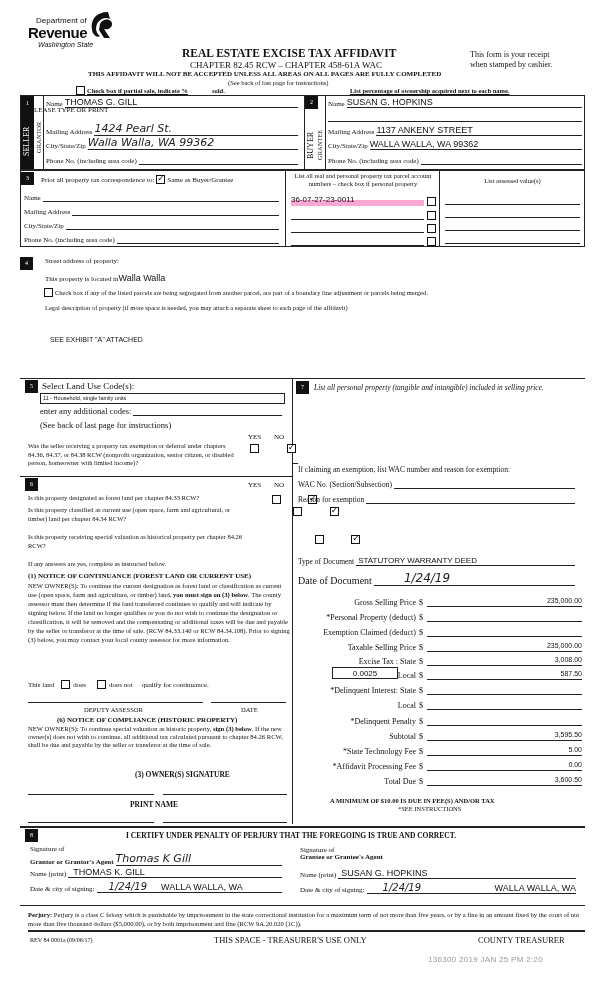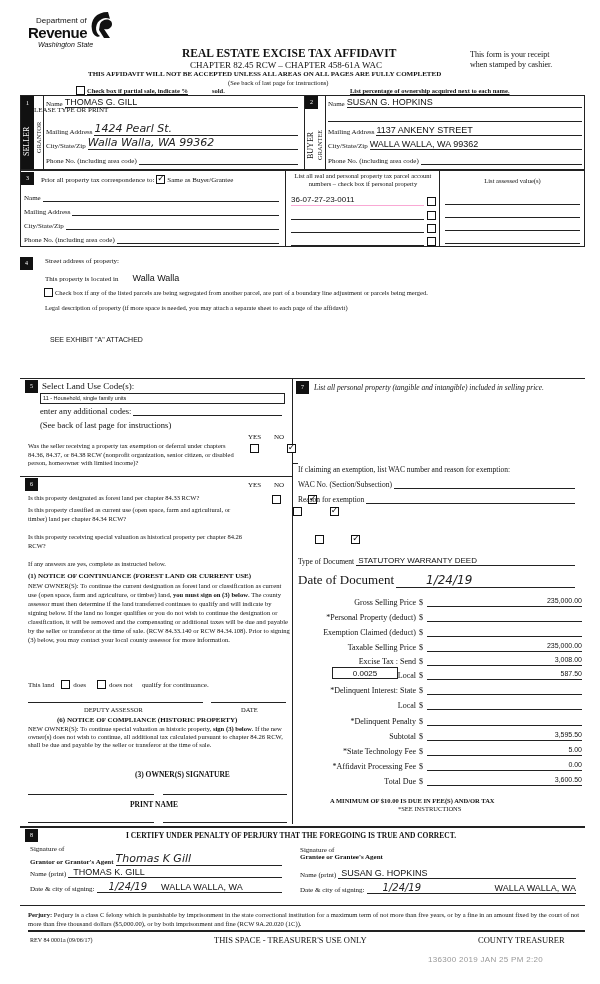--- a/index.html
+++ b/index.html
@@ -137,21 +137,21 @@
       <span class="lbl">Phone No. (including area code)</span>
       <span class="fill"></span>
     </div>
 
   <div style="position:absolute;left:264px;top:0;width:1px;height:75px;background:#222;"></div>
   <div class="abs" style="left:268px;top:1px;width:148px;text-align:center;font-size:6.5px;line-height:8px;">List all real and personal property tax parcel account numbers – check box if personal property</div>
   <div style="position:absolute;left:418px;top:0;width:1px;height:75px;background:#222;"></div>
   <div class="abs" style="left:420px;top:6px;width:143px;text-align:center;font-size:6.5px;">List assessed value(s)</div>
 
   <div class="abs" style="left:270px;top:24px;width:145px;display:flex;align-items:flex-end;">
-    <span class="typed" style="flex:1;border-bottom:1px solid #f9a8d4;height:11px;font-size:8px;">36-07-27-23-0011</span>
+    <span class="typed" style="flex:1;border-bottom:6px solid #f9a8d4;height:11px;font-size:8px;">36-07-27-23-0011</span>
     <span class="cb" style="margin-left:3px"></span>
   </div>
   <div class="abs" style="left:270px;top:38px;width:145px;display:flex;align-items:flex-end;">
     <span style="flex:1;border-bottom:1px solid #222;height:11px;"></span>
     <span class="cb" style="margin-left:3px"></span>
   </div>
   <div class="abs" style="left:270px;top:51px;width:145px;display:flex;align-items:flex-end;">
     <span style="flex:1;border-bottom:1px solid #222;height:11px;"></span>
     <span class="cb" style="margin-left:3px"></span>
   </div>
@@ -164,21 +164,21 @@
   <div class="abs ul" style="left:424px;top:46px;width:135px;"></div>
   <div class="abs ul" style="left:424px;top:59px;width:135px;"></div>
   <div class="abs ul" style="left:424px;top:72px;width:135px;"></div>
 </div>
 
 
 <div class="secnum" style="left:20px;top:257px;">4</div>
 <div class="row" style="left:45px;top:257px;width:530px;">
   <span class="lbl">Street address of property:</span>
 </div>
-<div class="abs" style="left:45px;top:273px;display:flex;align-items:baseline;gap:14px;">
+<div class="abs" style="left:45px;top:273px;display:flex;align-items:baseline;">
   <span style="font-size:7px">This property is located in</span>
   <span class="typed">Walla Walla</span>
 </div>
 <div class="abs" style="left:44px;top:288px;display:flex;align-items:center;gap:2px;font-size:6.5px;">
   <span class="cb"></span>
   <span>Check box if any of the listed parcels are being segregated from another parcel, are part of a boundary line adjustment or parcels being merged.</span>
 </div>
 <div class="abs" style="left:45px;top:304px;font-size:6.5px;">Legal description of property (if more space is needed, you may attach a separate sheet to each page of the affidavit)</div>
 <div class="abs typed" style="left:50px;top:336px;font-size:7px;">SEE EXHIBIT "A" ATTACHED</div>
 
@@ -264,21 +264,21 @@
 <div class="row" style="left:298px;top:494px;width:277px;">
   <span class="lbl" style="font-size:7.5px">Reason for exemption</span>
   <span class="fill"></span>
 </div>
 
 <div class="row" style="left:298px;top:556px;width:277px;">
   <span class="lbl" style="font-size:7.5px">Type of Document</span>
   <span class="fill typed" style="font-size:8px;padding-left:2px;">STATUTORY WARRANTY DEED</span>
 </div>
 <div class="row" style="left:298px;top:572px;width:277px;">
-  <span class="lbl" style="font-size:13px">Date of Document</span>
+  <span class="lbl" style="font-size:10px">Date of Document</span>
   <span class="fill hand" style="padding-left:30px;height:14px;">1/24/19</span>
 </div>
 
 <div>
   <div class="money" style="left:297px;top:597px;">
       <span class="lbl">Gross Selling Price</span>
       <span class="dol">$</span>
       <span class="val">235,000.00</span>
     </div>
   <div class="money" style="left:297px;top:612px;">
@@ -290,21 +290,21 @@
       <span class="lbl">Exemption Claimed (deduct)</span>
       <span class="dol">$</span>
       <span class="val"></span>
     </div>
   <div class="money" style="left:297px;top:642px;">
       <span class="lbl">Taxable Selling Price</span>
       <span class="dol">$</span>
       <span class="val">235,000.00</span>
     </div>
   <div class="money" style="left:297px;top:656px;">
-      <span class="lbl">Excise Tax : Send</span>
+      <span class="lbl">Excise Tax : State</span>
       <span class="dol">$</span>
       <span class="val">3,008.00</span>
     </div>
   <div class="abs box" style="left:332px;top:667px;width:66px;height:12px;text-align:center;font-family:'Liberation Sans',sans-serif;font-size:8px;line-height:11px;">
     <span>0.0025</span>
   </div>
   <div class="money" style="left:297px;top:670px;">
       <span class="lbl">Local</span>
       <span class="dol">$</span>
       <span class="val">587.50</span>

